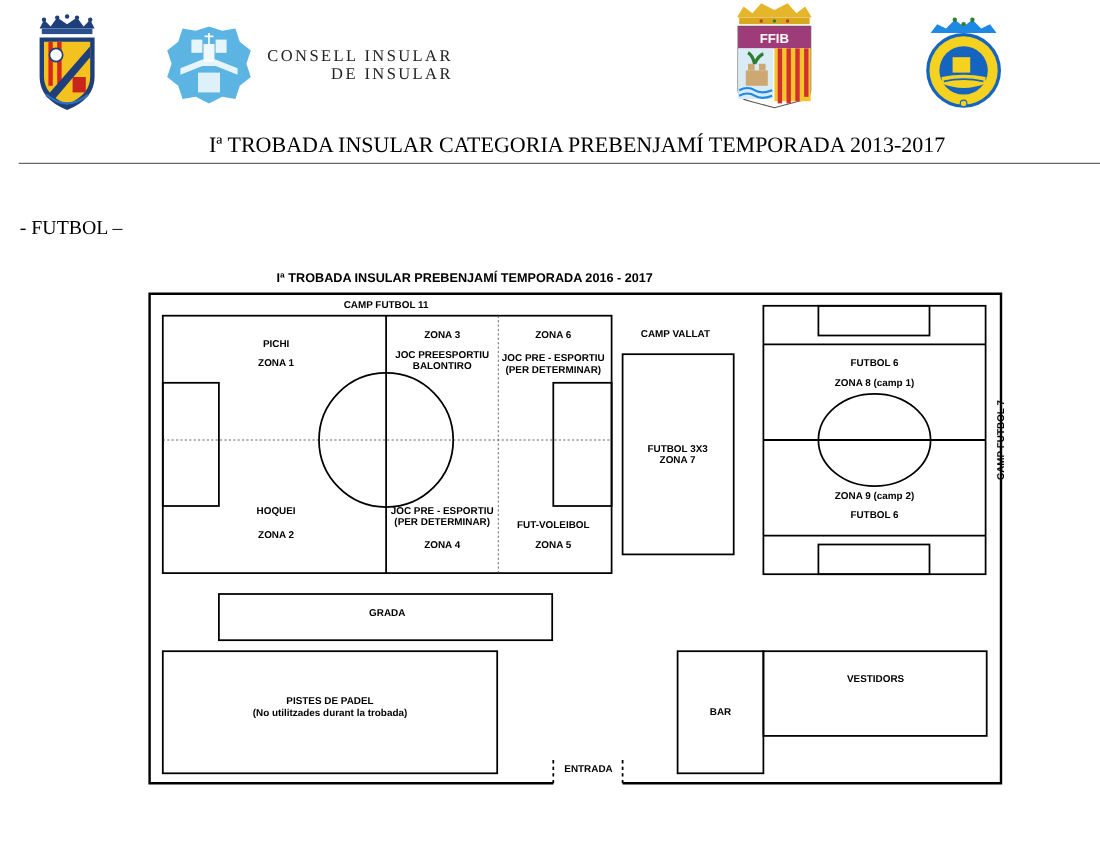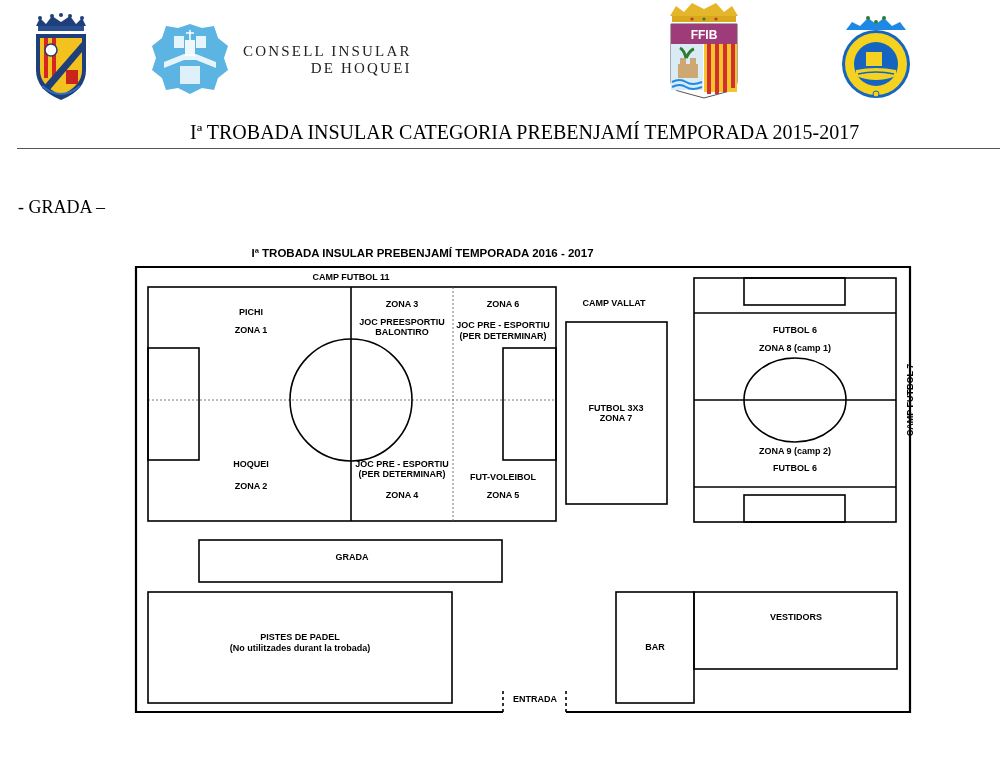--- a/index.html
+++ b/index.html
@@ -42,21 +42,21 @@
   <rect x="46" y="14" width="10" height="12" fill="#fff" opacity="0.85"></rect>
   <rect x="35" y="18" width="10" height="16" fill="#fff" opacity="0.9"></rect>
   <line x1="40" y1="8" x2="40" y2="18" stroke="#fff" stroke-width="1.5"></line>
   <line x1="36" y1="11" x2="44" y2="11" stroke="#fff" stroke-width="1.5"></line>
   <path d="M14 40 L34 32 L46 32 L66 40 L66 46 L46 38 L34 38 L14 46 Z" fill="#fff" opacity="0.85"></path>
   <rect x="30" y="44" width="20" height="18" fill="#fff" opacity="0.8"></rect>
 </svg>
 
 <div class="consell-text">
   <div>CONSELL INSULAR</div>
-  <div>DE HOQUEI</div>
+  <div>DE INSULAR</div>
 </div>
 
 <svg class="logo" style="left:666px;top:0px;" width="76" height="100" viewBox="0 0 76 100">
 
   <path d="M4 16 L10 6 L18 12 L26 3 L38 9 L50 3 L58 12 L66 6 L72 16 Z" fill="#e6b62a"></path>
   <rect x="6" y="16" width="64" height="6" fill="#d9a81f"></rect>
   <circle cx="26" cy="19" r="1.6" fill="#c0392b"></circle>
     <circle cx="38" cy="19" r="1.6" fill="#2e7d32"></circle>
     <circle cx="50" cy="19" r="1.6" fill="#c0392b"></circle>
 
@@ -88,24 +88,24 @@
 
   <circle cx="38" cy="52" r="34" fill="#1565c0"></circle>
   <circle cx="38" cy="52" r="31" fill="#f5d21f"></circle>
   <circle cx="38" cy="52" r="22" fill="#1565c0"></circle>
   <rect x="28" y="40" width="16" height="14" fill="#f5d21f"></rect>
   <path d="M18 58 Q38 54 58 58 L58 64 Q38 72 18 64 Z" fill="#f5d21f"></path>
   <path d="M20 62 Q38 58 56 62" stroke="#1565c0" stroke-width="1.5" fill="none"></path>
   <circle cx="38" cy="82" r="3" fill="#f5d21f" stroke="#1565c0"></circle>
 </svg>
 
-<div class="doc-title">Iª TROBADA INSULAR CATEGORIA PREBENJAMÍ TEMPORADA 2015-2017</div>
+<div class="doc-title">Iª TROBADA INSULAR CATEGORIA PREBENJAMÍ TEMPORADA 2013-2017</div>
 <div class="hr"></div>
 
-<div class="annex">- GRADA –</div>
+<div class="annex">- FUTBOL –</div>
 
 <div class="plan-title">Iª TROBADA INSULAR PREBENJAMÍ TEMPORADA 2016 - 2017</div>
 
 <svg class="abs" style="left:0;top:0;" width="1000" height="777" viewBox="0 0 1000 777">
 
   <g fill="none" stroke="#000" stroke-width="2.2">
     <polyline points="503,712 136,712 136,267 910,267 910,712 566,712"></polyline>
     <line x1="503" y1="712" x2="503" y2="688" stroke-dasharray="3,3" stroke-width="1.6"></line>
     <line x1="566" y1="712" x2="566" y2="688" stroke-dasharray="3,3" stroke-width="1.6"></line>
   </g>

